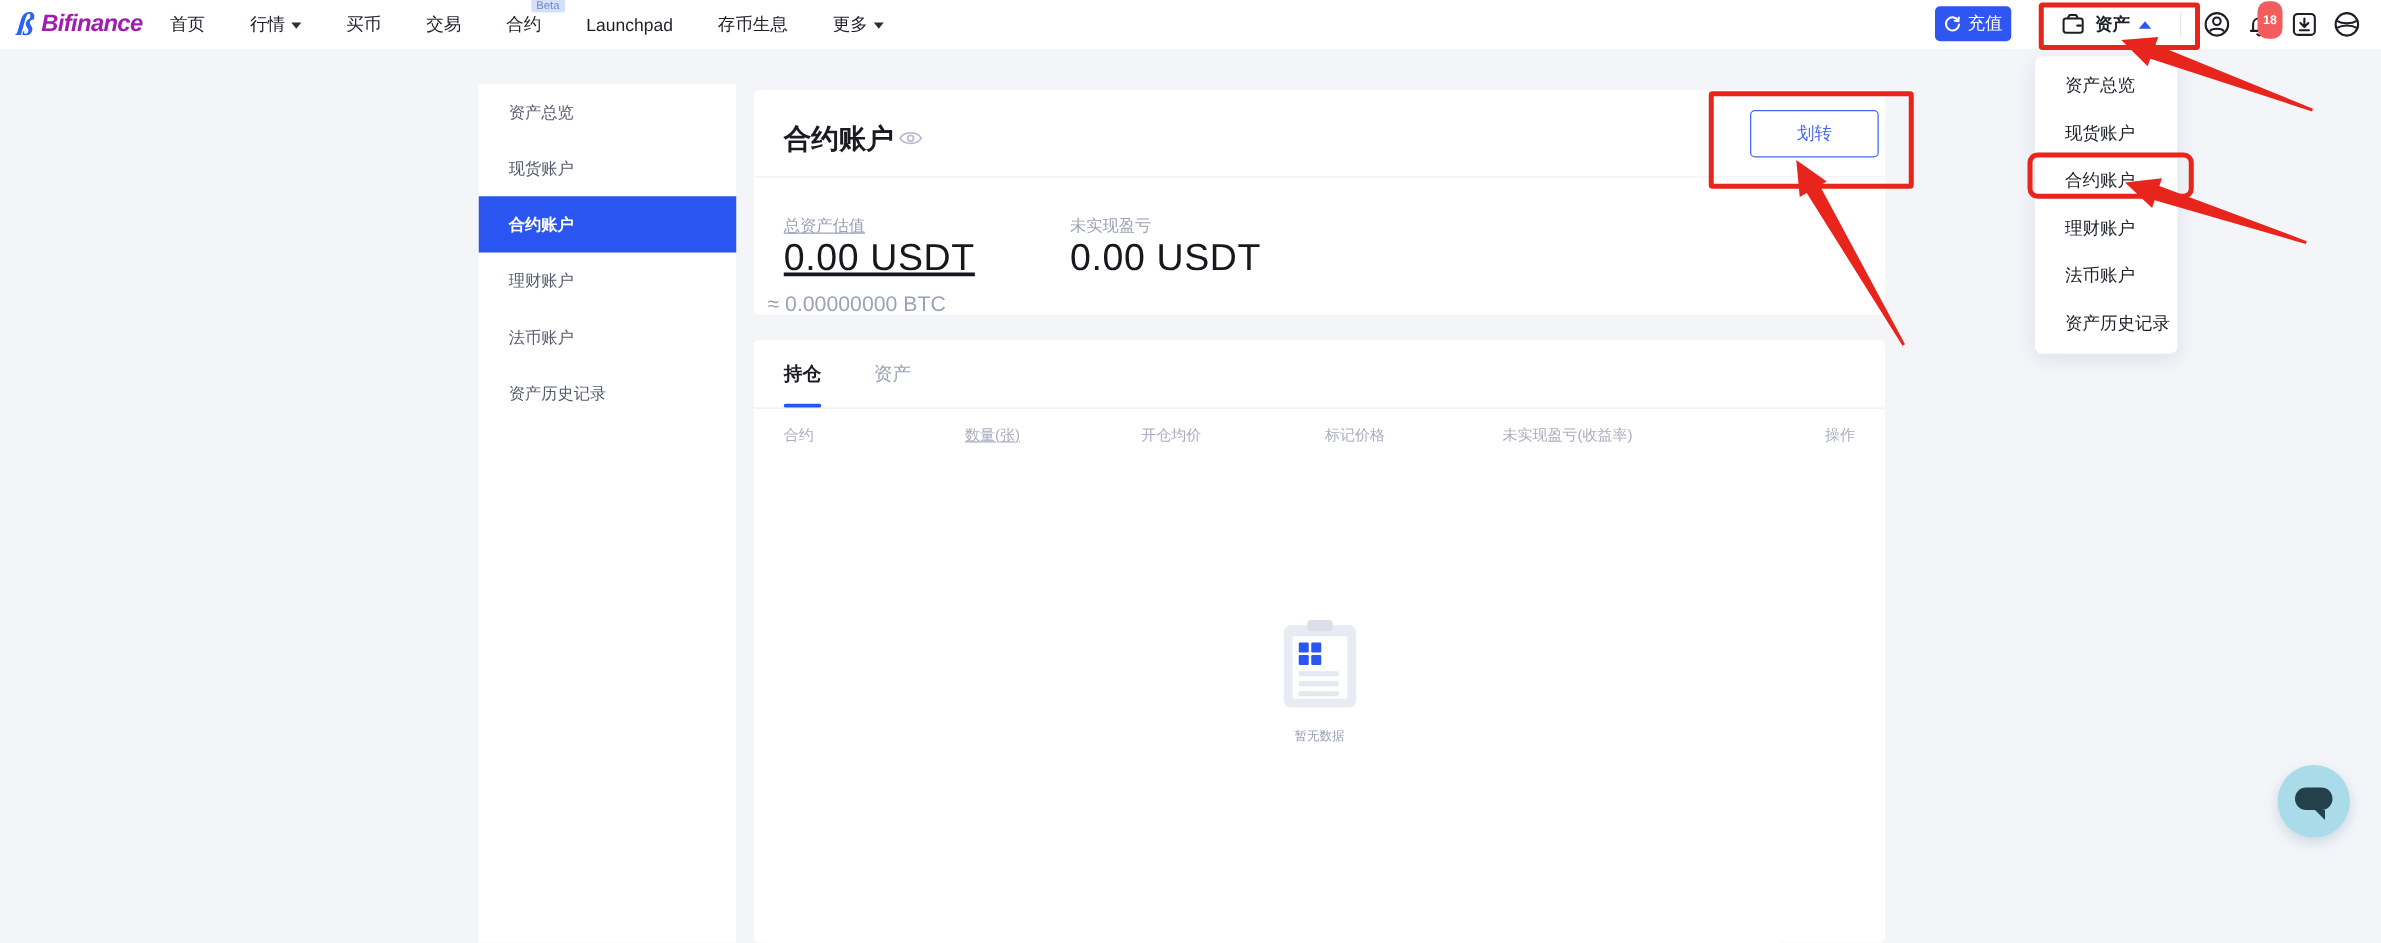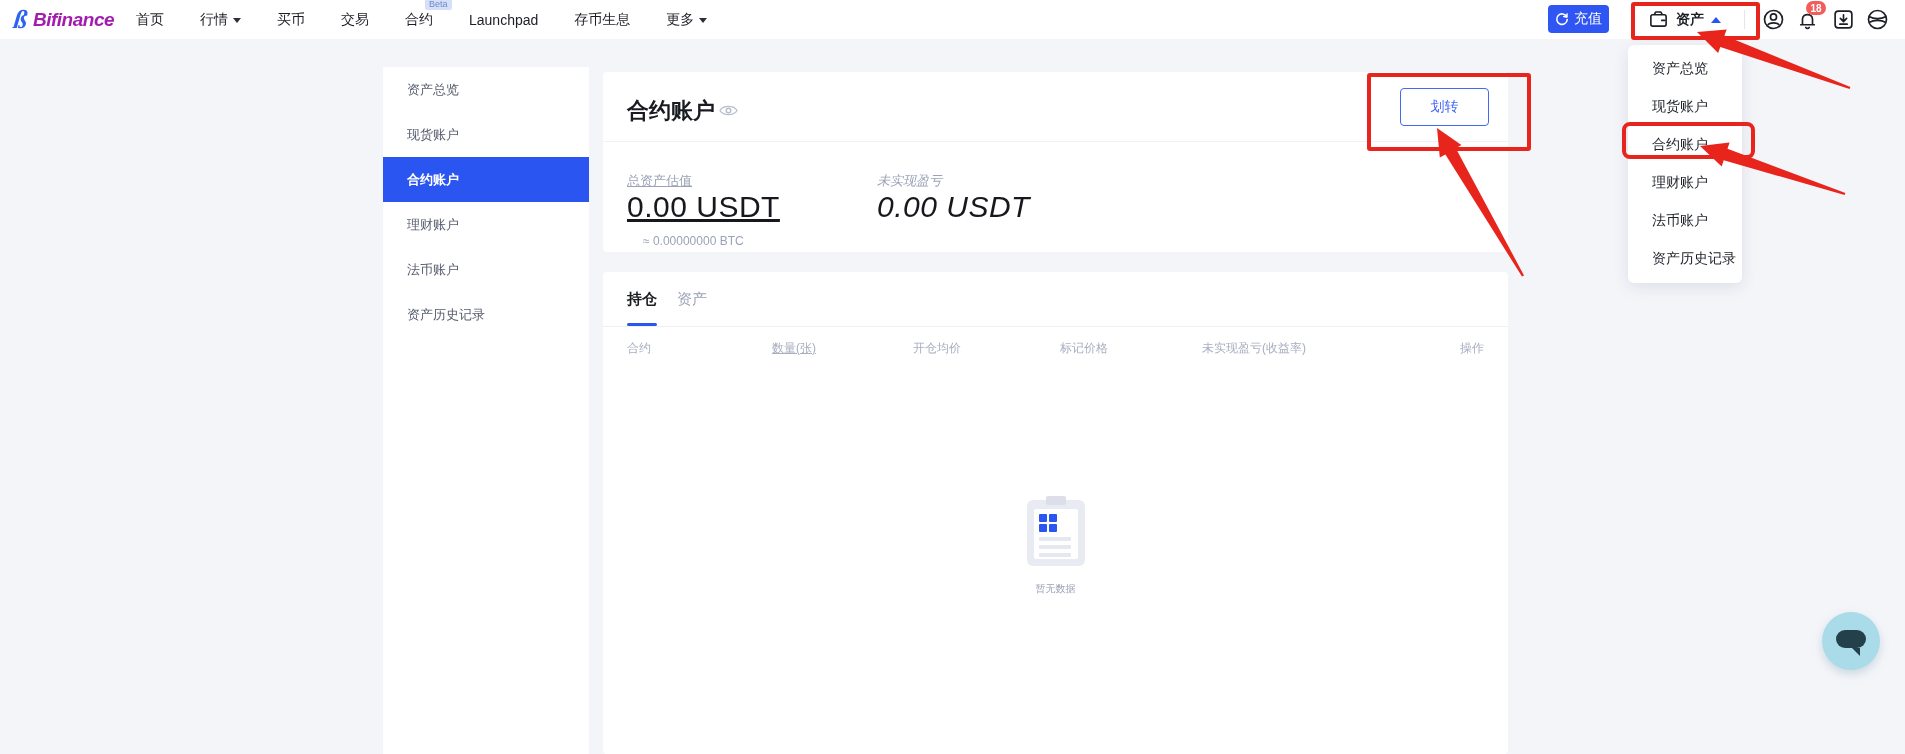--- a/index.html
+++ b/index.html
@@ -15,42 +15,42 @@
   .nav-item { font-size:14px; color:#1c1f26; display:flex; align-items:center; gap:5px; cursor:pointer; position:relative; white-space:nowrap; }
   .caret-down { width:0; height:0; border-left:4px solid transparent; border-right:4px solid transparent; border-top:5px solid #2b2f3a; margin-top:2px; }
   .caret-up-blue { width:0; height:0; border-left:5px solid transparent; border-right:5px solid transparent; border-bottom:6px solid #2b55f0; }
   .beta-badge { position:absolute; top:-13px; left:20px; background:#d4e0fa; color:#7288c4; font-size:9px; padding:1px 4px; border-radius:2px; line-height:1.2; }
   .deposit-btn { position:absolute; left:1548px; top:5px; width:61px; height:28px; background:#2f55f2; color:#fff; border:none; border-radius:4px; font-size:14px; display:flex; align-items:center; justify-content:center; gap:5px; cursor:pointer; }
   .assets-group { position:absolute; left:1648px; top:0; height:39px; display:flex; align-items:center; gap:7px; cursor:pointer; }
   .assets-label { font-size:14px; font-weight:bold; color:#1c1f26; }
   .nav-divider { position:absolute; left:1744px; top:10px; width:1px; height:19px; background:#e4e6eb; }
   .nav-icon { position:absolute; top:8px; width:23px; height:23px; cursor:pointer; }
   .nav-icon svg { width:100%; height:100%; }
-  .notif-badge { position:absolute; left:1806px; top:1px; min-width:20px; height:14px; background:#f25c5c; color:#fff; font-size:10px; font-weight:bold; border-radius:8px; display:flex; align-items:center; justify-content:center; padding:0 4px; z-index:6; }
+  .notif-badge { position:absolute; left:1806px; top:1px; min-width:20px; height:30px; background:#f25c5c; color:#fff; font-size:10px; font-weight:bold; border-radius:8px; display:flex; align-items:center; justify-content:center; padding:0 4px; z-index:6; }
 
   
   .sidebar { position:absolute; left:383px; top:67px; width:206px; height:687px; background:#fff; z-index:1; }
   .side-item { height:45px; display:flex; align-items:center; padding-left:24px; font-size:13px; color:#565c6d; cursor:pointer; }
   .side-item.active { background:#2b55f0; color:#fff; font-weight:bold; }
 
   
   .card { position:absolute; background:#fff; border-radius:4px; }
   .card1 { left:603px; top:72px; width:905px; height:180px; }
   .card1-titlerow { position:relative; height:70px; border-bottom:1px solid #f0f1f5; }
   .page-title { position:absolute; left:24px; top:24px; font-size:22px; font-weight:bold; color:#191b20; }
   .eye-icon { position:absolute; left:116px; top:32px; cursor:pointer; }
-  .transfer-btn { position:absolute; left:797px; top:16px; width:89px; height:38px; background:#fff; border:1px solid #4468f2; border-radius:4px; color:#4468f2; font-size:14px; cursor:pointer; }
+  .transfer-btn { position:absolute; left:797px; top:16px; width:103px; height:38px; background:#fff; border:1px solid #4468f2; border-radius:4px; color:#4468f2; font-size:14px; cursor:pointer; }
   .balances { position:relative; }
   .bal-label { position:absolute; top:30px; font-size:13px; color:#9aa2b6; }
   .bal-value { position:absolute; top:48px; font-size:30px; color:#16181d; letter-spacing:0.5px; }
-  .bal-sub { position:absolute; top:92px; left:40px; font-size:12px; color:#9aa2b6; }
-  .col1 { left:24px;text-decoration:underline; } .col2 { left:274px;font-style:italic; }
+  .bal-sub { position:absolute; top:92px; left:11px; font-size:17px; color:#9aa2b6; }
+  .col1 { left:24px;text-decoration:underline; } .col2 { left:253px; }
 
   .card2 { left:603px; top:272px; width:905px; height:482px; }
-  .tabs-row { position:relative; height:55px; border-bottom:1px solid #eef0f4; display:flex; align-items:center; padding-left:24px; gap:20px; }
+  .tabs-row { position:relative; height:55px; border-bottom:1px solid #eef0f4; display:flex; align-items:center; padding-left:24px; gap:42px; }
   .tab { font-size:15px; color:#9aa2b5; cursor:pointer; position:relative; height:100%; display:flex; align-items:center; }
   .tab.active { color:#1b1d22; font-weight:bold; }
   .tab.active::after { content:""; position:absolute; left:0; bottom:0; width:30px; height:3px; background:#2b55f0; border-radius:2px; }
   .thead { display:flex; align-items:center; height:42px; padding:0 24px; font-size:12px; color:#a9aec0; }
   .th-c1{width:145px;} .th-c2{width:141px;text-decoration:underline;} .th-c3{width:147px;} .th-c4{width:142px;} .th-c5{flex:1;}
   .th-c6{margin-left:auto;}
   .empty-state { position:absolute; left:50%; top:228px; transform:translateX(-50%); text-align:center; }
   .clipboard { position:relative; width:58px; height:66px; background:#e9ebf3; border-radius:6px; margin:0 auto; }
   .clip-tab { position:absolute; left:50%; top:-4px; transform:translateX(-50%); width:20px; height:9px; background:#dcdfe9; border-radius:2px; }
   .clip-sheet { position:absolute; left:7px; top:9px; width:44px; height:50px; background:#fff; border-radius:2px; padding:5px; }

